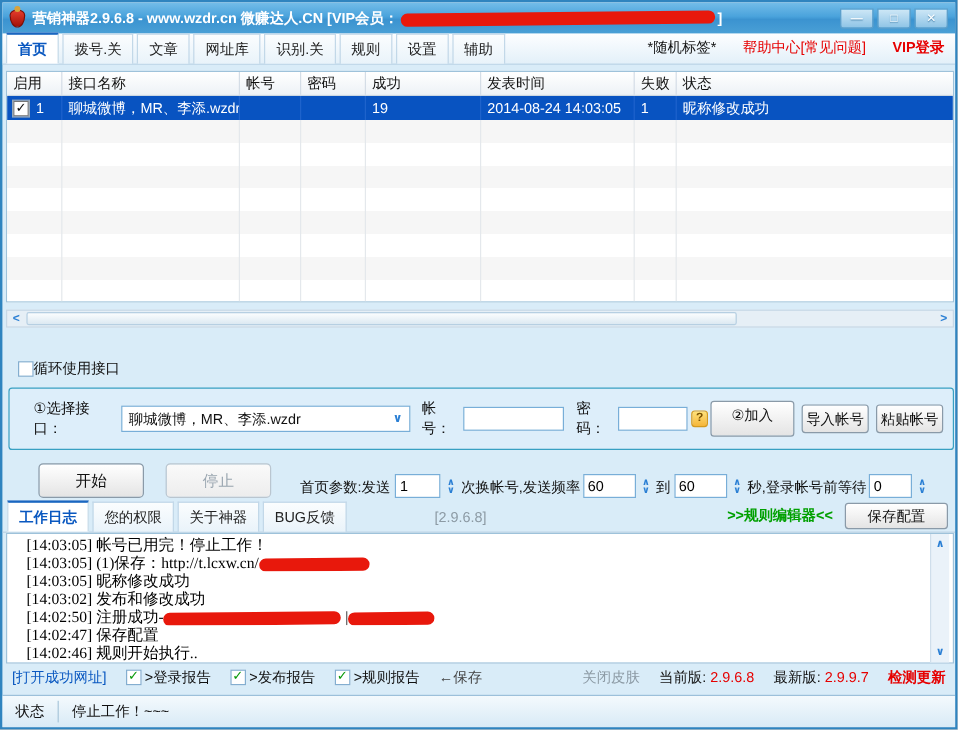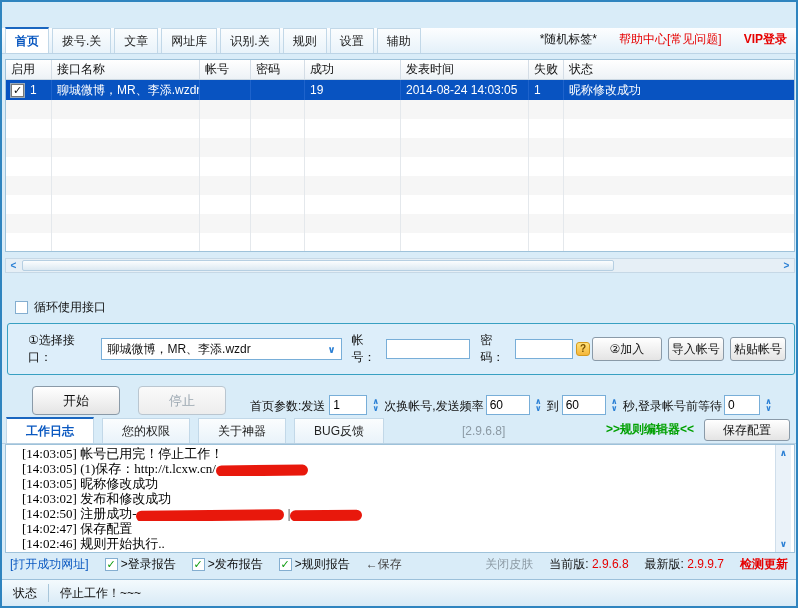--- a/index.html
+++ b/index.html
@@ -46,50 +46,50 @@
   
   .hscroll{position:absolute;top:256px;left:3px;width:790px;height:15px;background:#e6eff6;
     border:1px solid #c6d8e6;display:flex;align-items:center}
   .hsarrow{width:15px;text-align:center;color:#2a7fd4;font-weight:bold;font-size:10px;line-height:13px}
   .hsthumb{position:absolute;left:16px;top:1px;bottom:1px;width:592px;
     background:linear-gradient(#fbfdfe,#dce9f2);border:1px solid #b6cfe2;border-radius:2px}
   .hsarrow.right{position:absolute;right:0}
   
   .sumrow{position:absolute;top:275px;left:0;right:0;height:16px}
   .sumrow span{position:absolute;white-space:nowrap}
-  .looprow{position:absolute;top:297px;left:13px;display:flex;align-items:center;gap:6px}
+  .looprow{position:absolute;top:297px;left:13px;display:flex;align-items:center;}
   .cb{width:13px;height:13px;background:#fff;border:1px solid #84aed0;display:inline-flex;
     align-items:center;justify-content:center;font-size:11px;line-height:11px;flex:none}
   .cb.checked{color:#0a9a0a;font-weight:bold}
   
   .groupbox{position:absolute;top:321px;left:5px;width:788px;height:52px;border:1px solid #38a0c2;
     border-radius:3px;display:flex;align-items:center;padding:0 8px;background:#ddeefa}
   .combo{width:248px;height:22px;background:#fff;border:1px solid #78aed8;display:flex;
     align-items:center;padding:0 5px;margin-left:5px;white-space:nowrap;overflow:hidden}
   .chev{color:#2a7fd4;font-weight:bold;font-size:10px}
   .combo .chev{margin-left:auto}
   .tin{height:20px;background:#fff;border:1px solid #78aed8;font:inherit;padding:0 3px}
   .qmark{width:14px;height:14px;margin-left:3px;background:linear-gradient(#ffe27a,#f5b63a);
     border:1px solid #d49a1e;border-radius:3px;color:#7c5200;font-size:10px;font-weight:bold;
     text-align:center;line-height:12px;flex:none}
   .btn{background:linear-gradient(#ffffff,#e4e4e4);border:1px solid #8a9aa8;border-radius:3px;
     text-align:center;color:#111;white-space:nowrap}
-  .btn-add{width:72px;height:24px;line-height:22px;margin-left:2px}
+  .btn-add{width:72px;height:30px;line-height:22px;margin-left:2px}
   .btn-sm{width:58px;height:24px;line-height:22px;margin-left:6px}
   
   .ctlrow{position:absolute;top:381px;left:0;right:0;height:32px;display:flex;align-items:flex-end;
     padding-left:30px;white-space:nowrap}
   .btn-big{width:88px;height:29px;line-height:27px;font-size:13px;border-radius:4px}
   .btn-big.disabled{color:#9aa6b0;border-color:#bac6d0;background:linear-gradient(#fafafa,#ededed)}
   .spin{display:inline-flex;flex-direction:column;justify-content:center;width:13px;height:20px;
     color:#2a7fd4;font-size:8px;line-height:7px;font-weight:bold;text-align:center;margin:0 2px}
   
   .logtabs{position:absolute;top:416px;left:0;right:0;height:26px;border-bottom:1px solid #b8d0e2;
     display:flex;align-items:flex-end;padding:0 4px}
-  .ltab{padding:4px 19px 3px;border:1px solid #c2d8e8;border-bottom:none;margin-right:8px;
+  .ltab{padding:4px 9px 3px;border:1px solid #c2d8e8;border-bottom:none;margin-right:3px;
     background:linear-gradient(#fbfdfe,#e9f3fa);color:#222;white-space:nowrap}
   .ltab.active{background:#fff;border-top:2px solid #1a66c0;color:#0a58c0;font-weight:bold}
   .vertag{color:#8c9aa4;margin-left:70px;padding-bottom:5px}
   .ruleedit{margin-left:auto;padding-bottom:5px;font-weight:bold}
   .btn-cfg{width:86px;height:22px;line-height:20px;margin:0 2px 2px 10px}
   
   .logarea{position:absolute;top:442px;left:3px;width:790px;height:109px;background:#fff;
     border:1px solid #9ec2da;padding:1px 16px;overflow:hidden;
     font-family:"Liberation Serif","DejaVu Serif",serif;font-size:13px;line-height:15px;color:#000}
   .logline{white-space:nowrap;overflow:hidden}
@@ -105,20 +105,31 @@
   .statusbar{position:absolute;left:0;right:0;bottom:0;height:27px;
     background:linear-gradient(#f4fafd,#d8eaf6);border-top:1px solid #9cc0da;display:flex;align-items:center}
   .stlabel{padding:0 11px;height:18px;display:flex;align-items:center;border-right:1px solid #a8c6da}
   .sttext{padding-left:11px}
 </style>
 </head>
 <body>
 
 <div class="window">
 
+  <div class="titlebar">
+    <div class="appicon"></div>
+    <span>营销神器2.9.6.8 - www.wzdr.cn 微赚达人.CN [VIP会员：</span>
+    <span class="redact" style="width:262px;margin:0 2px"></span>
+    <span>]</span>
+    <div class="winbtns">
+      <div class="winbtn">—</div>
+      <div class="winbtn">□</div>
+      <div class="winbtn">✕</div>
+    </div>
+  </div>
 
   <div class="tabbar">
     <span class="tab active">首页</span>
     <span class="tab">拨号.关</span>
     <span class="tab">文章</span>
     <span class="tab">网址库</span>
     <span class="tab">识别.关</span>
     <span class="tab">规则</span>
     <span class="tab">设置</span>
     <span class="tab">辅助</span>

